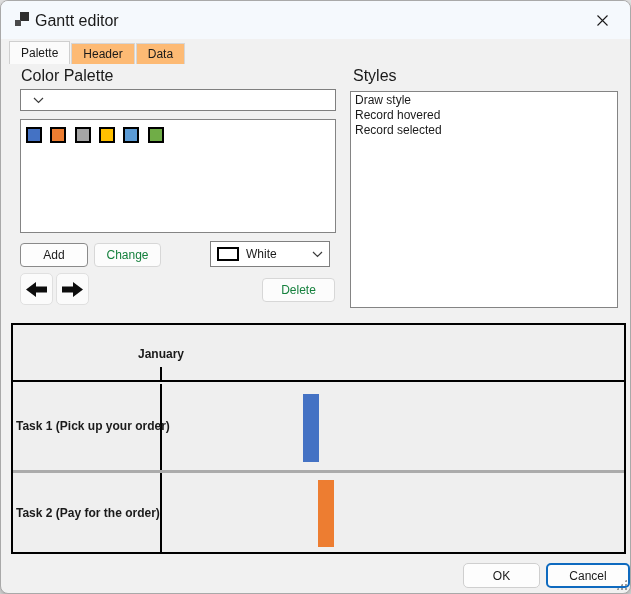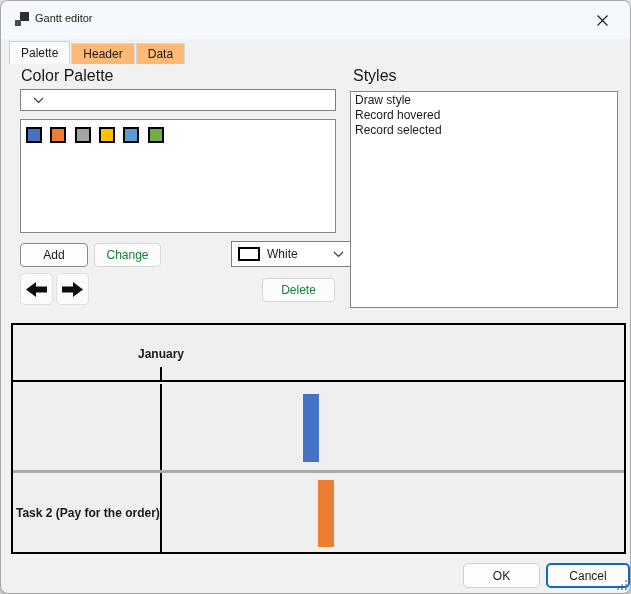--- a/index.html
+++ b/index.html
@@ -8,21 +8,21 @@
     position:relative;width:631px;height:594px;margin:0 auto;
     background:#f1f1f1;border:1px solid #a9a9a9;border-radius:8px;overflow:hidden;
     box-shadow:0 3px 8px rgba(0,0,0,.35);
     font-family:"Liberation Sans","DejaVu Sans",sans-serif;font-size:12px;color:#1a1a1a;
   }
   
   .titlebar{position:absolute;left:0;top:0;right:0;height:38px;background:#f5f9fd;}
   .app-icon{position:absolute;left:14px;top:11px;width:14px;height:14px;}
   .app-icon .sq-big{position:absolute;right:0;top:0;width:9px;height:9px;background:#2e2e2e;}
   .app-icon .sq-small{position:absolute;left:0;bottom:0;width:6px;height:6px;background:#4a4a4a;}
-  .window-title{position:absolute;left:34px;top:11px;font-size:11px;}
+  .window-title{position:absolute;left:34px;top:11px;font-size:16px;}
   .close-btn{position:absolute;right:7px;top:5px;width:42px;height:28px;border:0;background:transparent;
     display:flex;align-items:center;justify-content:center;cursor:pointer;border-radius:4px;}
   
   .tabstrip{position:absolute;left:8px;top:40px;height:23px;display:flex;align-items:flex-end;}
   .tab{height:21px;display:inline-flex;align-items:center;padding:0 11px;background:#fdba74;
     border:1px solid #d6d6d6;border-bottom:0;margin-right:1px;cursor:pointer;}
   .tab.active{height:23px;background:#fbfbfb;border-color:#cfcfcf;}
   
   .section-label{position:absolute;font-size:16px;}
   .combo{position:absolute;background:#fff;border:1px solid #7f7f7f;display:flex;align-items:center;
@@ -35,21 +35,21 @@
     cursor:pointer;padding:0;}
   .btn.disabled{border-color:#d7d7d7;color:#15803d;background:#fcfcfc;cursor:default;}
   
   .lbl-palette{left:20px;top:66px;}
   .combo-palette{left:19px;top:88px;width:316px;height:22px;}
   .swatch-box{left:19px;top:118px;width:316px;height:114px;padding:7px 0 0 5px;}
   .swatch{display:inline-block;width:16px;height:16px;border:2px solid #000;margin-right:5px;
     vertical-align:top;cursor:pointer;}
   .btn-add{left:19px;top:242px;width:68px;height:24px;}
   .btn-change{left:93px;top:242px;width:67px;height:24px;}
-  .combo-color{left:230px;top:240px;width:120px;height:26px;}
+  .combo-color{left:209px;top:240px;width:120px;height:26px;}
   .color-swatch{display:inline-block;width:22px;height:14px;border:2px solid #000;margin-right:7px;flex:none;}
   .arrow-btn{width:33px;height:32px;border-color:#e0e0e0;background:#fbfbfb;border-radius:5px;}
   .btn-left{left:19px;top:272px;}
   .btn-right{left:55px;top:272px;}
   .btn-delete{left:261px;top:277px;width:73px;height:24px;}
   
   .lbl-styles{left:352px;top:66px;}
   .styles-list{left:349px;top:90px;width:268px;height:217px;padding:1px 0;overflow:hidden;}
   .list-item{padding:0 4px;line-height:15px;cursor:default;}
   
@@ -144,20 +144,21 @@
     <div class="list-item">Record selected</div>
   </div>
 
   <div class="gantt">
     <div class="gantt-header">
       <span class="gantt-month">January</span>
       <span class="gantt-tick"></span>
     </div>
     <div class="gantt-collin"></div>
     <div class="gantt-rowsep"></div>
+    <div class="task-label task1">Task 1 (Pick up your order)</div>
     <div class="task-label task2">Task 2 (Pay for the order)</div>
     <div class="bar bar1" style="background-color: rgb(68, 114, 196);"></div>
     <div class="bar bar2" style="background-color: rgb(237, 125, 49);"></div>
   </div>
 
   <button class="btn btn-ok">OK</button>
   <button class="btn btn-cancel">Cancel</button>
   <div class="grip"></div>
 
 </div>

